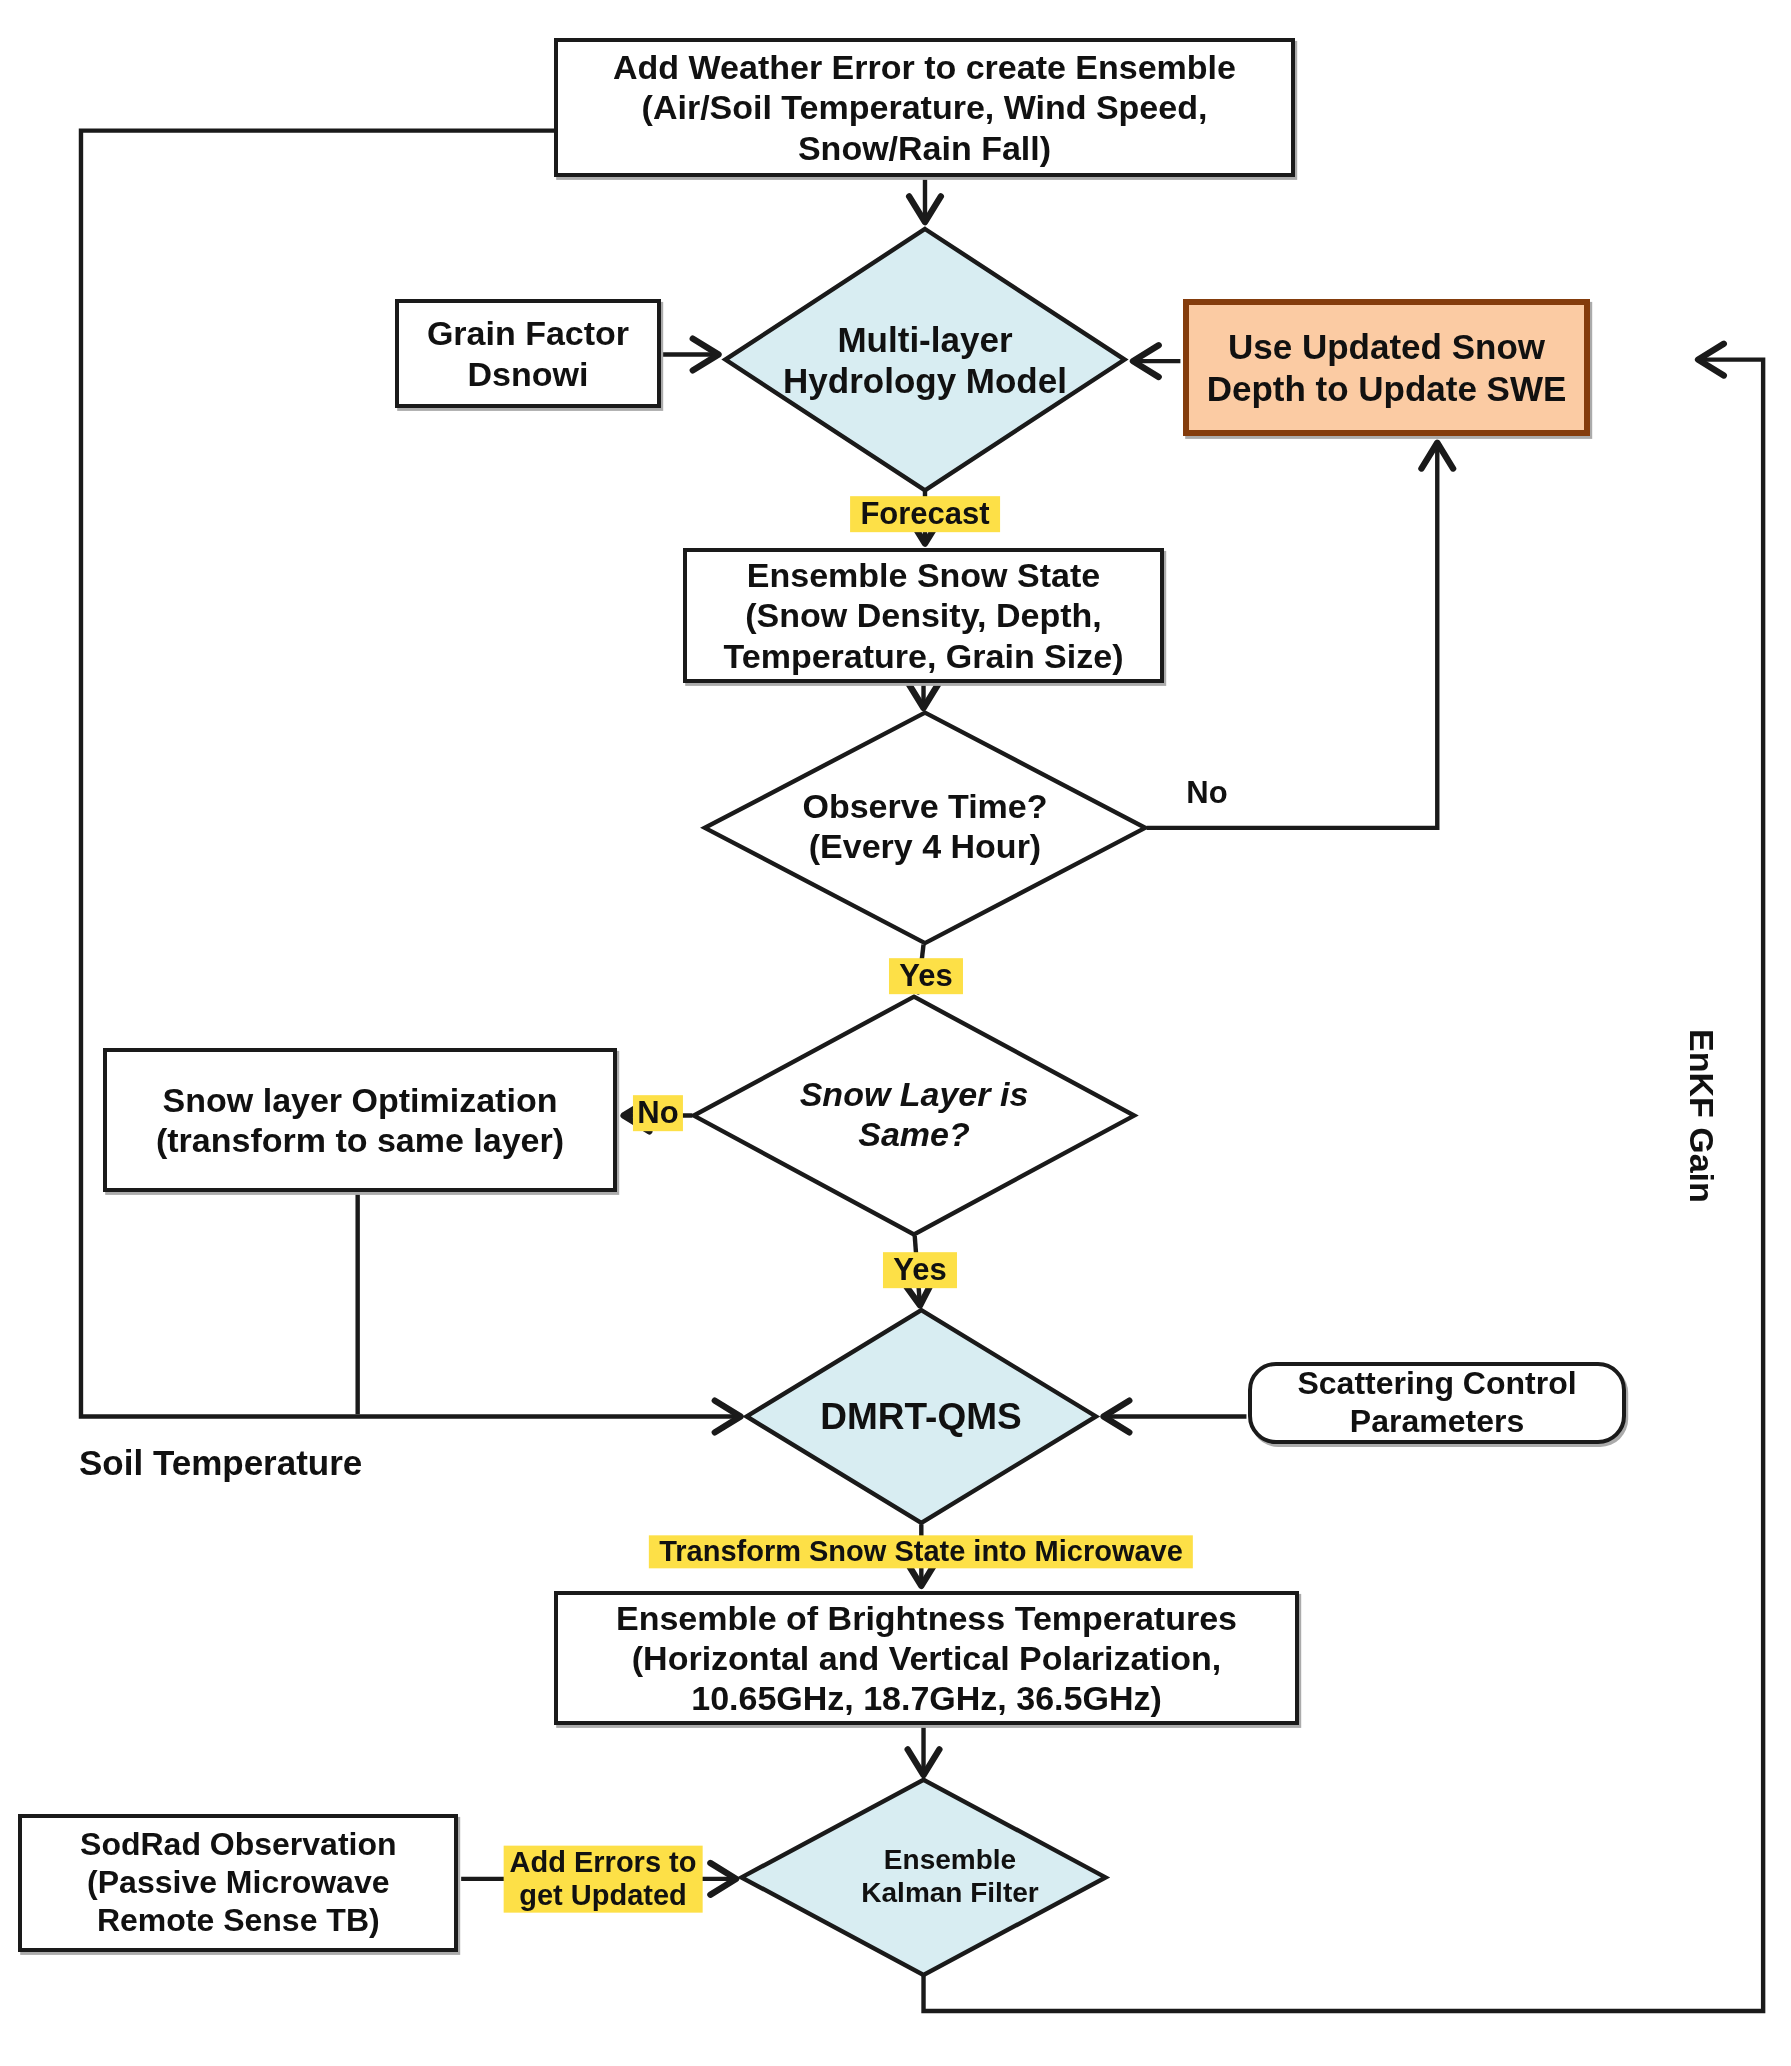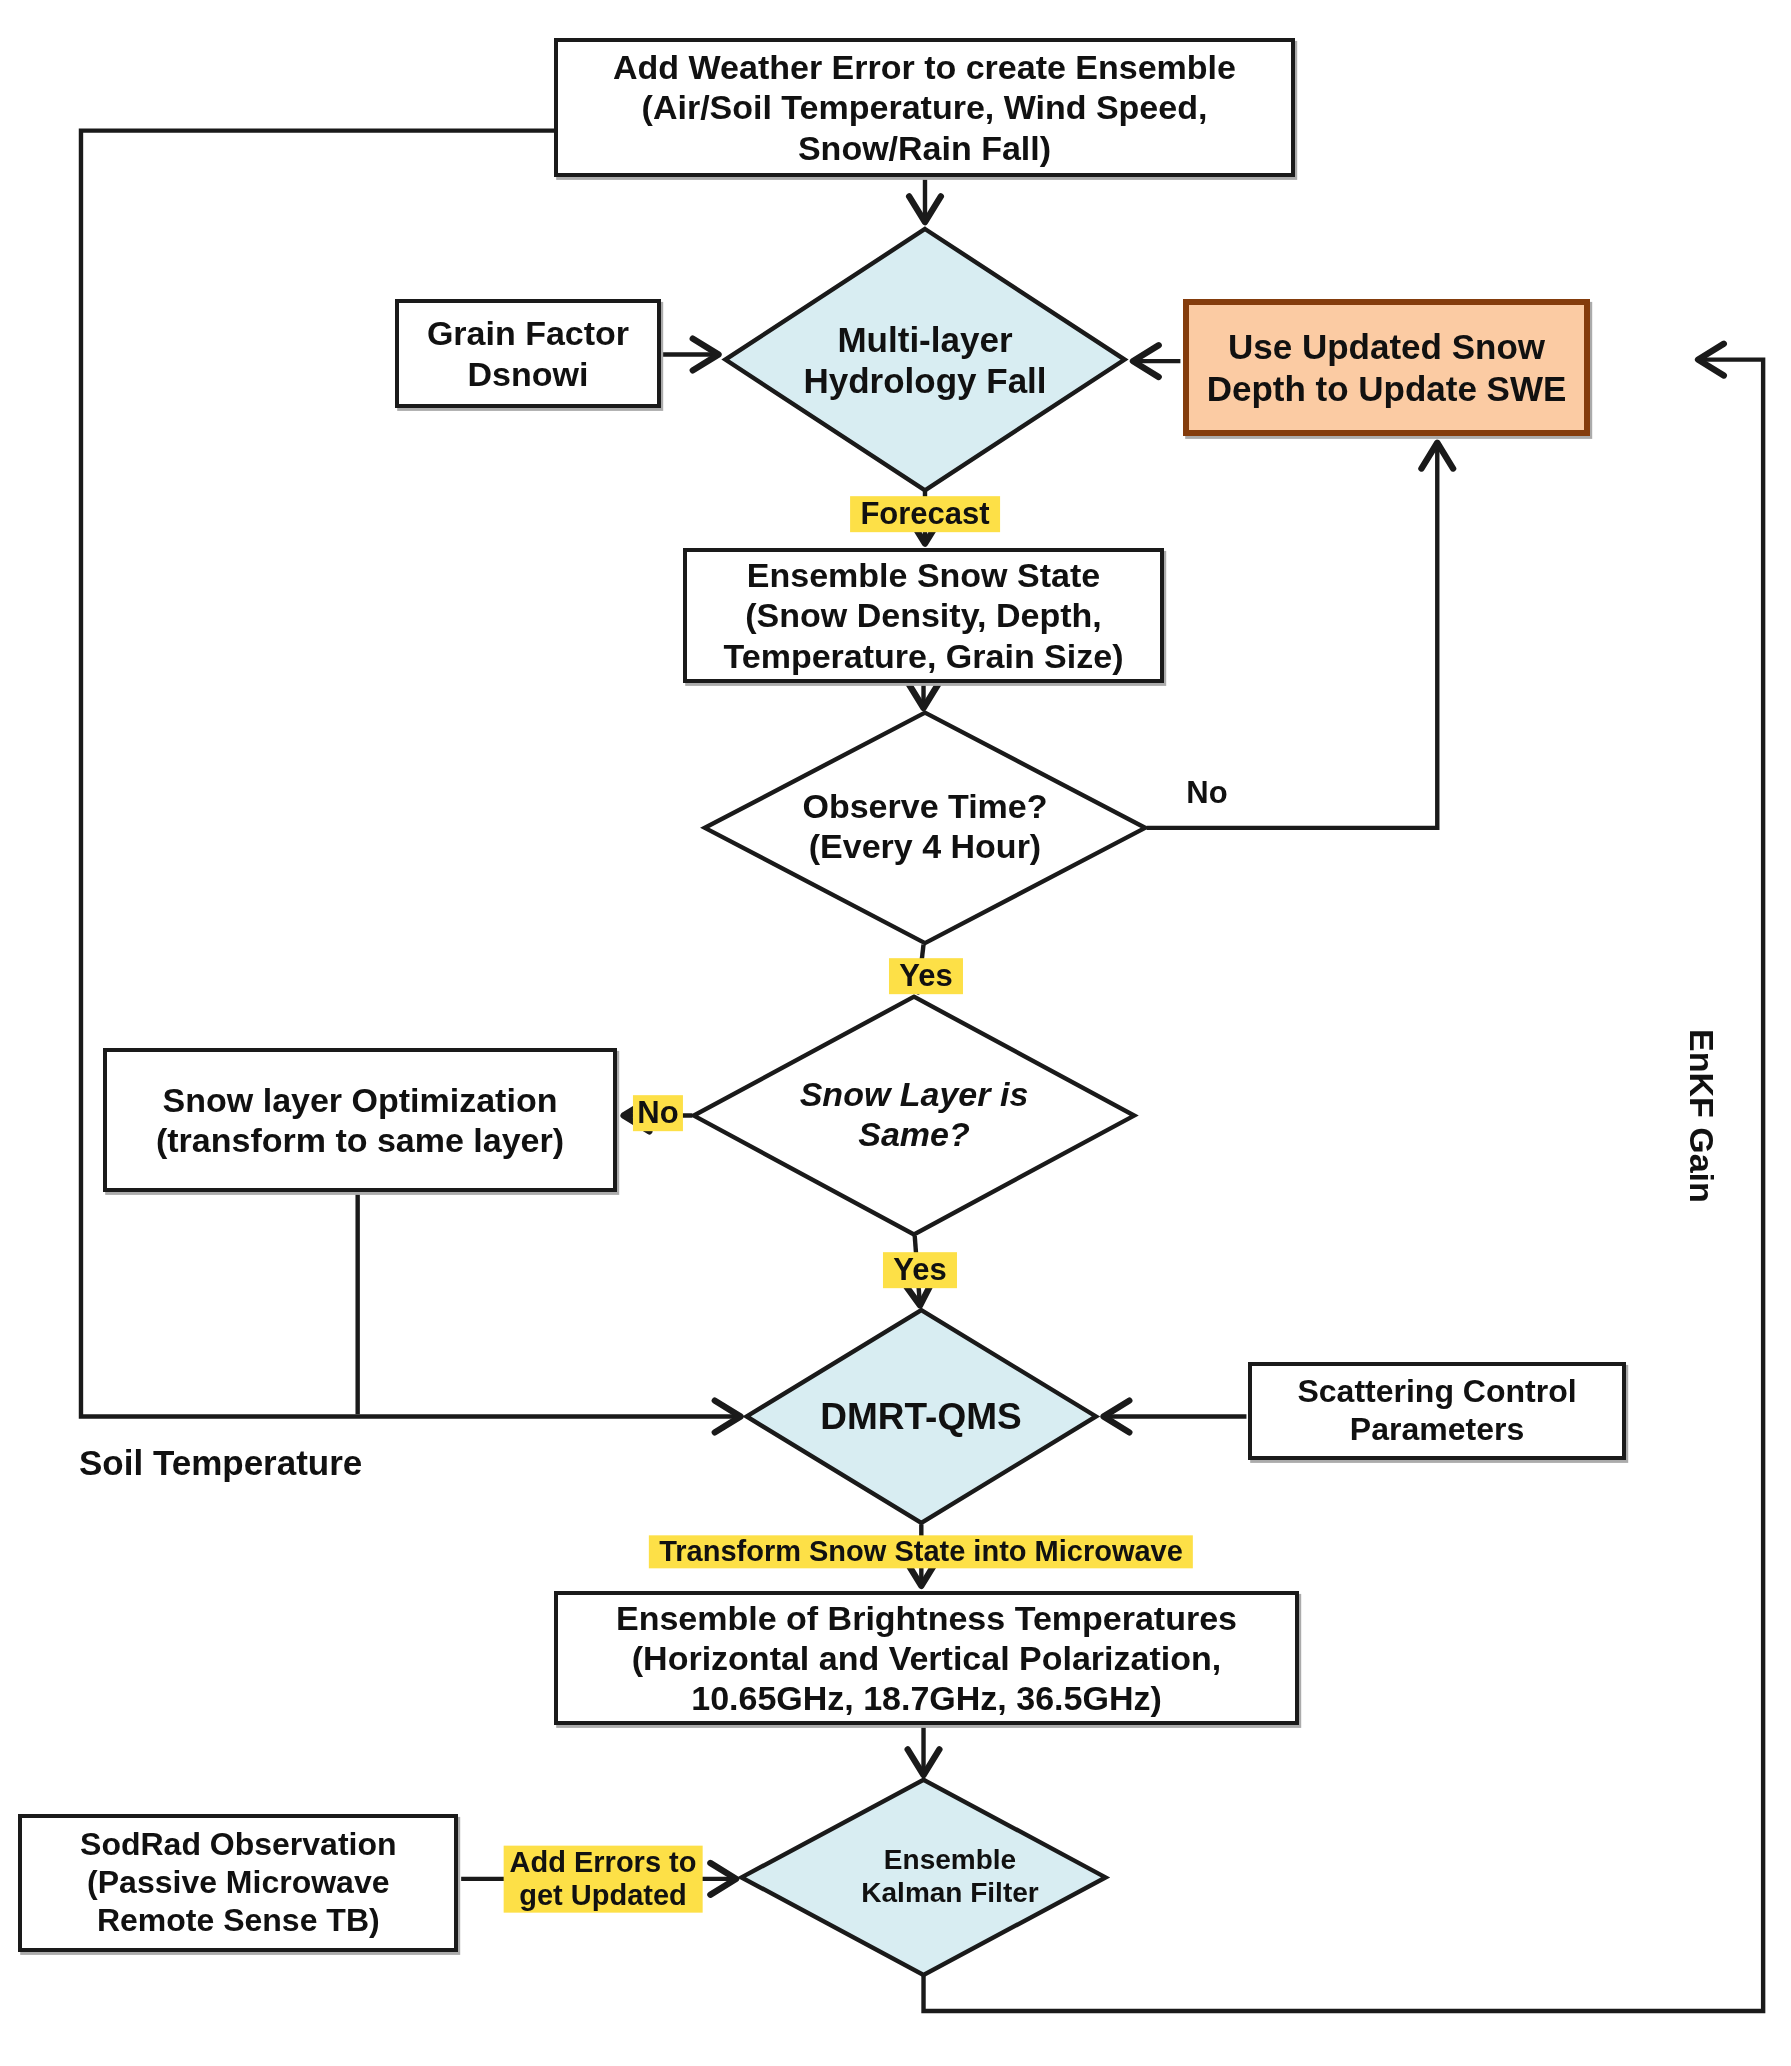--- a/index.html
+++ b/index.html
@@ -145,40 +145,40 @@
     <span class="ln">Ensemble Snow State</span>
     <span class="ln">(Snow Density, Depth,</span>
     <span class="ln">Temperature, Grain Size)</span>
   </div>
 
   <div class="box" style="left:103px; top:1048px; width:514px; height:144px;">
     <span class="ln">Snow layer Optimization</span>
     <span class="ln">(transform to same layer)</span>
   </div>
 
-  <div class="box" style="left:1248px; top:1362px; width:378px; height:98px; font-size:32px;">
+  <div class="box" style="left:1248px; top:1362px; width:378px; height:82px; font-size:32px;border-radius:28px;">
     <span class="ln">Scattering Control</span>
     <span class="ln">Parameters</span>
   </div>
 
   <div class="box" style="left:554px; top:1591px; width:745px; height:134px;">
     <span class="ln">Ensemble of Brightness Temperatures</span>
     <span class="ln">(Horizontal and Vertical Polarization,</span>
     <span class="ln">10.65GHz, 18.7GHz, 36.5GHz)</span>
   </div>
 
   <div class="box" style="left:18.3px; top:1814px; width:440px; height:138px; font-size:32px;">
     <span class="ln">SodRad Observation</span>
     <span class="ln">(Passive Microwave</span>
     <span class="ln">Remote Sense TB)</span>
   </div>
 
   <div class="diamond-label" style="left:925px; top:360px;">
     <span class="ln">Multi-layer</span>
-    <span class="ln">Hydrology Fall</span>
+    <span class="ln">Hydrology Model</span>
   </div>
   <div class="diamond-label" style="left:925px; top:826px; font-size:34px;text-align:center;">
     <span class="ln">Observe Time?</span>
     <span class="ln">(Every 4 Hour)</span>
   </div>
   <div class="diamond-label" style="left:914px; top:1114px; font-size:34px;font-style:italic;">
     <span class="ln">Snow Layer is</span>
     <span class="ln">Same?</span>
   </div>
   <div class="diamond-label" style="left:921px; top:1417px; font-size:37px;">DMRT-QMS</div>

